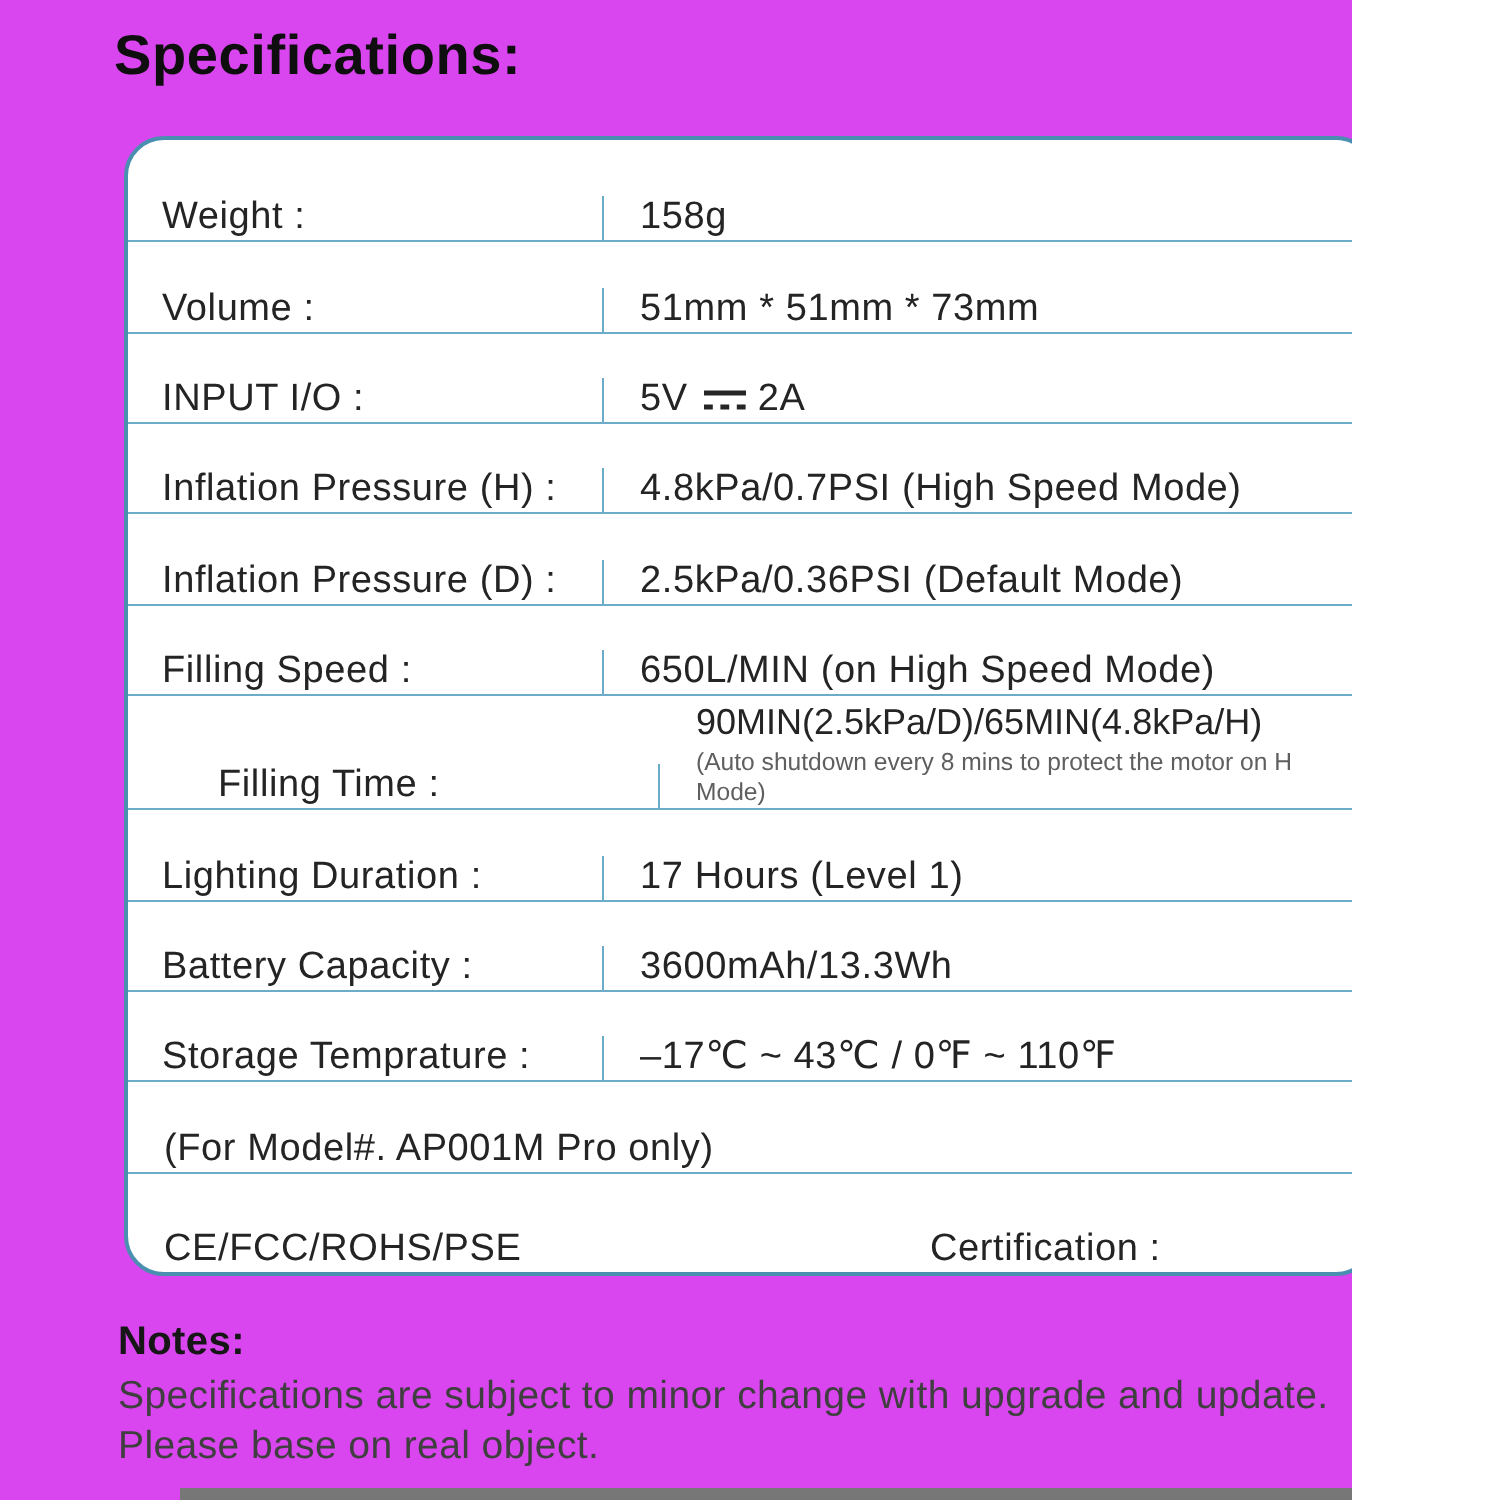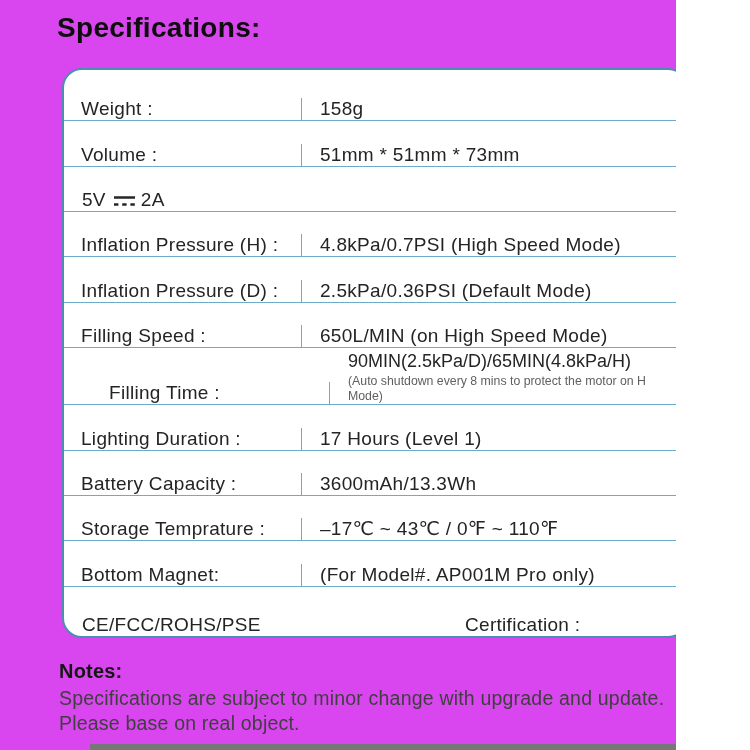--- a/index.html
+++ b/index.html
@@ -106,20 +106,21 @@
 
     <div class="row">
       <div class="cell label">Volume :</div>
       <div class="cell value">
         <div class="value-main">51mm * 51mm * 73mm</div>
 
       </div>
     </div>
 
     <div class="row">
+      <div class="cell label">INPUT I/O :</div>
       <div class="cell value">
         <div class="value-main"><span>5V</span><svg class="dc" width="21" height="12" viewBox="0 0 21 12" aria-hidden="true">
               <line x1="0" y1="2.5" x2="21" y2="2.5" stroke="#262626" stroke-width="2.4"></line>
               <line x1="0" y1="9.5" x2="21" y2="9.5" stroke="#262626" stroke-width="2.4" stroke-dasharray="4.4 3.8"></line>
             </svg><span>2A</span></div>
 
       </div>
     </div>
 
     <div class="row">
@@ -172,21 +173,20 @@
 
     <div class="row">
       <div class="cell label">Storage Temprature :</div>
       <div class="cell value">
         <div class="value-main">–17℃ ~ 43℃ / 0℉ ~ 110℉</div>
 
       </div>
     </div>
 
     <div class="row">
-      <div class="cell label">Bottom Magnet:</div>
       <div class="cell value">
         <div class="value-main"><span>(For Model#. </span><span class="bold-part">AP001M Pro</span><span> only)</span></div>
 
       </div>
     </div>
 
     <div class="row">
       <div class="cell value">
         <div class="value-main">CE/FCC/ROHS/PSE</div>
 

